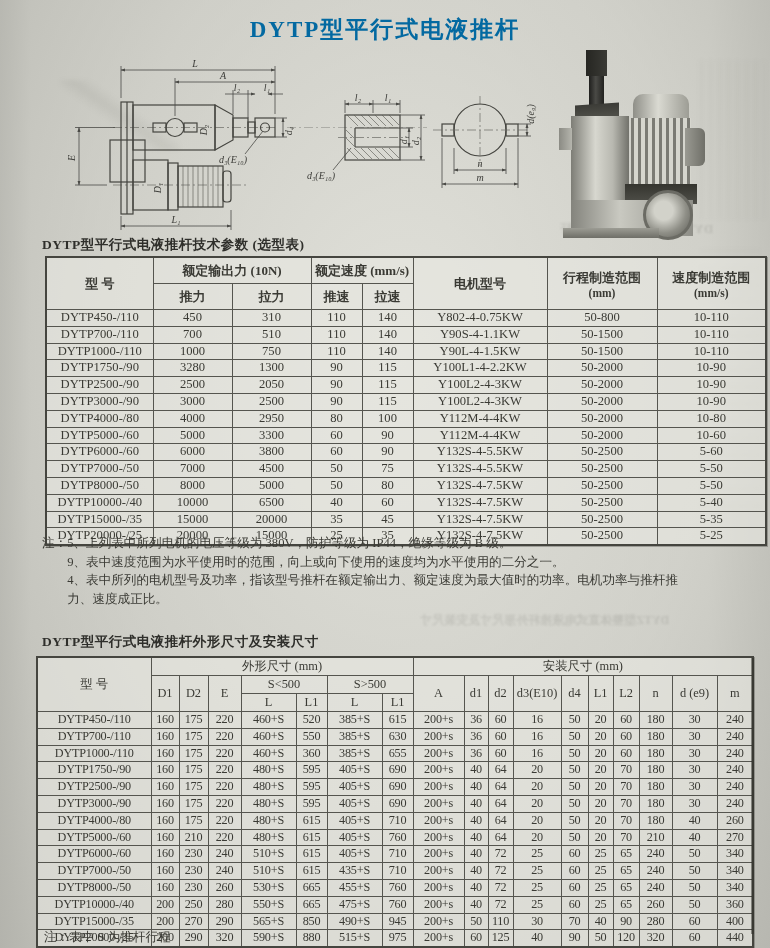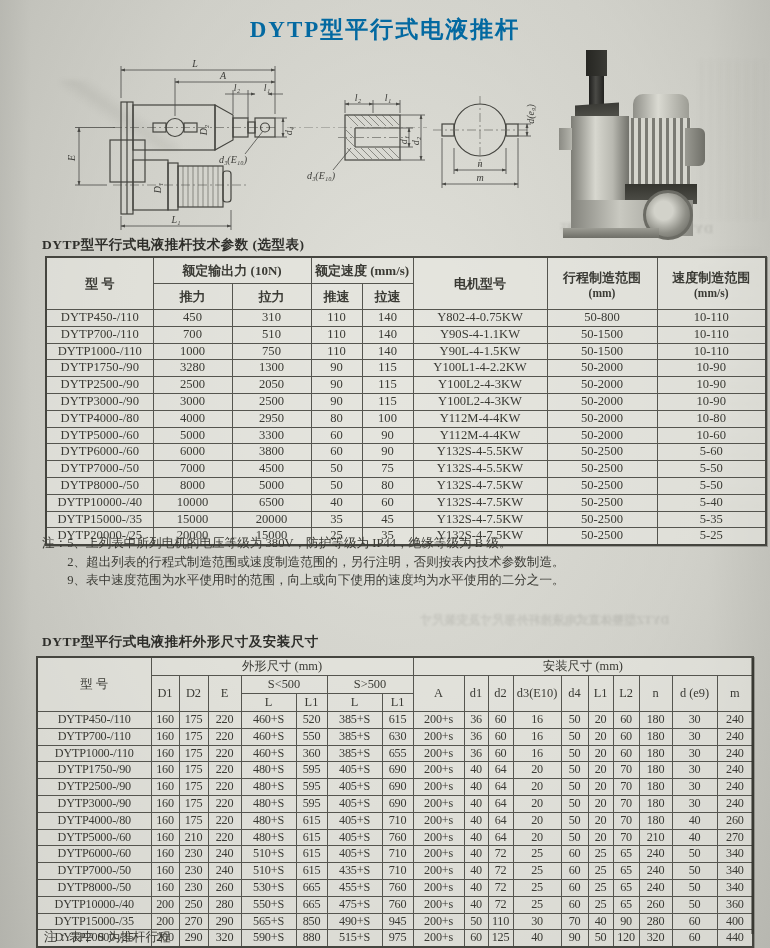--- a/index.html
+++ b/index.html
@@ -402,22 +402,22 @@
         </tr>
       </tbody>
 </table>
 </div>
 
 <div class="notes">
   <div class="row">
     <span class="lbl">注：</span>
     <ol>
         <li>5、上列表中所列电机的电压等级为 380V，防护等级为 IP44，绝缘等级为 B 级。</li>
-        <li>2、超出列表的行程式制造范围或速度制造范围的，另行注明，否则按表内技术参数制造。</li>
         <li>9、表中速度范围为水平使用时的范围，向上或向下使用的速度均为水平使用的二分之一。</li>
+        <li>4、表中所列的电机型号及功率，指该型号推杆在额定输出力、额定速度为最大值时的功率。电机功率与推杆推力、速度成正比。</li>
       </ol>
   </div>
 </div>
 
 <div class="section-title" style="top:633px;">DYTP型平行式电液推杆外形尺寸及安装尺寸</div>
 
 <div class="doc-table" id="dim-table">
 <table>
   <colgroup>
     <col style="width:114px">

